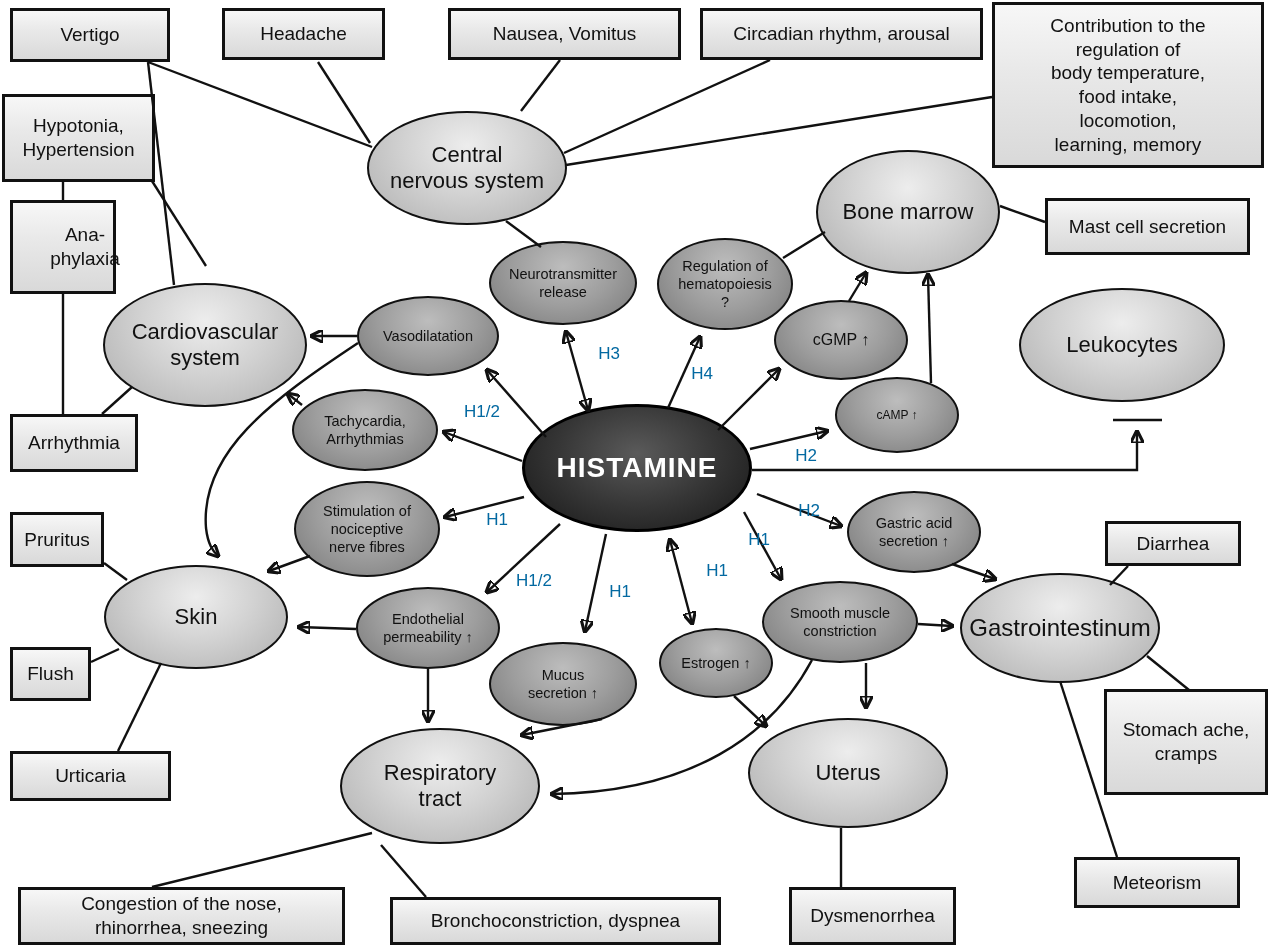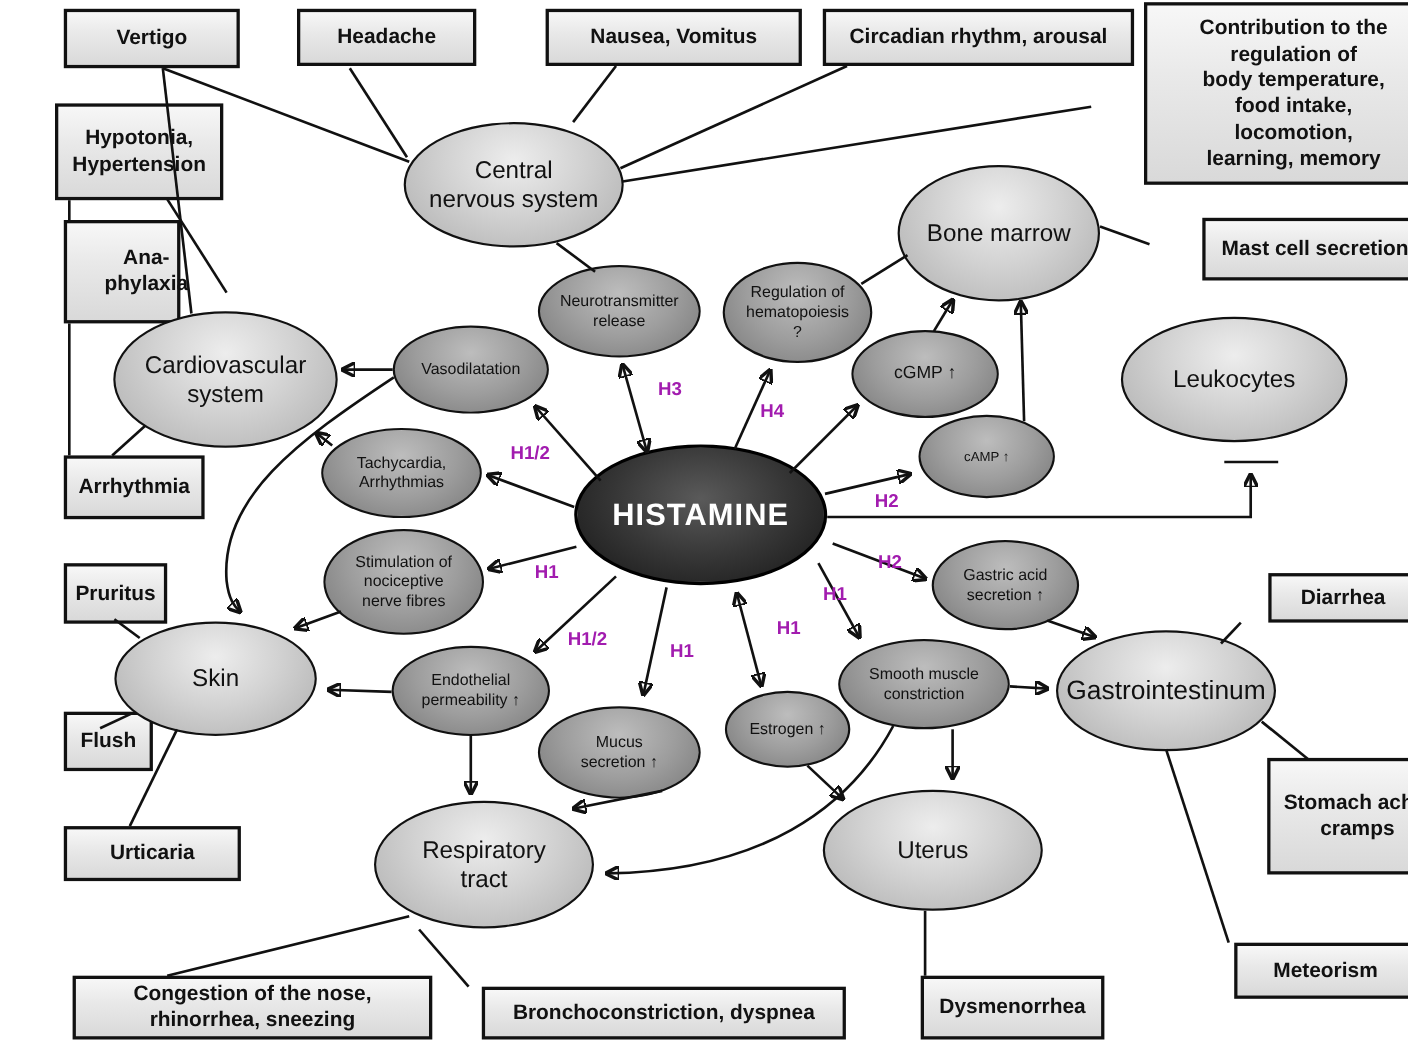--- a/index.html
+++ b/index.html
@@ -1,22 +1,22 @@
 <!DOCTYPE html>
 <html><head>
 <meta charset="utf-8">
 <style>
   html,body{margin:0;padding:0;background:#fff;}
   body{width:1280px;height:950px;position:relative;font-family:"Liberation Sans",sans-serif;overflow:hidden;}
   .node{position:absolute;display:flex;align-items:center;justify-content:center;text-align:center;white-space:pre-line;box-sizing:border-box;color:#111;}
-  .box{border:3px solid #111;background:linear-gradient(180deg,#f7f7f7 0%,#e9e9e9 40%,#d9d9d9 100%);font-weight:bold;font-size:19px;line-height:1.25;z-index:2;margin-left:48px;}
+  .box{border:3px solid #111;background:linear-gradient(180deg,#f7f7f7 0%,#e9e9e9 40%,#d9d9d9 100%);font-weight:normal;font-size:19px;line-height:1.25;z-index:2;}
   .organ{border:2.5px solid #111;border-radius:50%;background:radial-gradient(ellipse at 50% 30%,#ededed 0%,#d2d2d2 45%,#aeaeae 100%);font-size:22px;line-height:1.2;z-index:2;}
   .effect{border:2.5px solid #111;border-radius:50%;background:radial-gradient(ellipse at 50% 30%,#bdbdbd 0%,#9d9d9d 50%,#787878 100%);font-size:14.5px;line-height:1.25;z-index:2;}
   .histamine{border:3px solid #000;border-radius:50%;background:radial-gradient(ellipse at 50% 38%,#5a5a5a 0%,#363636 50%,#151515 100%);color:#fff;font-weight:bold;font-size:28px;letter-spacing:1px;z-index:2;}
-  .rlabel{position:absolute;font-weight:bold;font-size:17px;color:#a21caf;z-index:6;transform:translate(-50%,-50%);}
+  .rlabel{position:absolute;font-weight:normal;font-size:17px;color:#0369a1;z-index:6;transform:translate(-50%,-50%);}
   svg.wires{position:absolute;left:0;top:0;z-index:4;pointer-events:none;}
   svg.wires path,svg.wires line{stroke:#111;stroke-width:2.4;fill:none;}
 </style>
 </head>
 <body>
 
 <div class="node box" style="left:10px;top:8px;width:160px;height:54px;">Vertigo</div>
 <div class="node box" style="left:222px;top:8px;width:163px;height:52px;">Headache</div>
 <div class="node box" style="left:448px;top:8px;width:233px;height:52px;">Nausea, Vomitus</div>
 <div class="node box" style="left:700px;top:8px;width:283px;height:52px;">Circadian rhythm, arousal</div>

